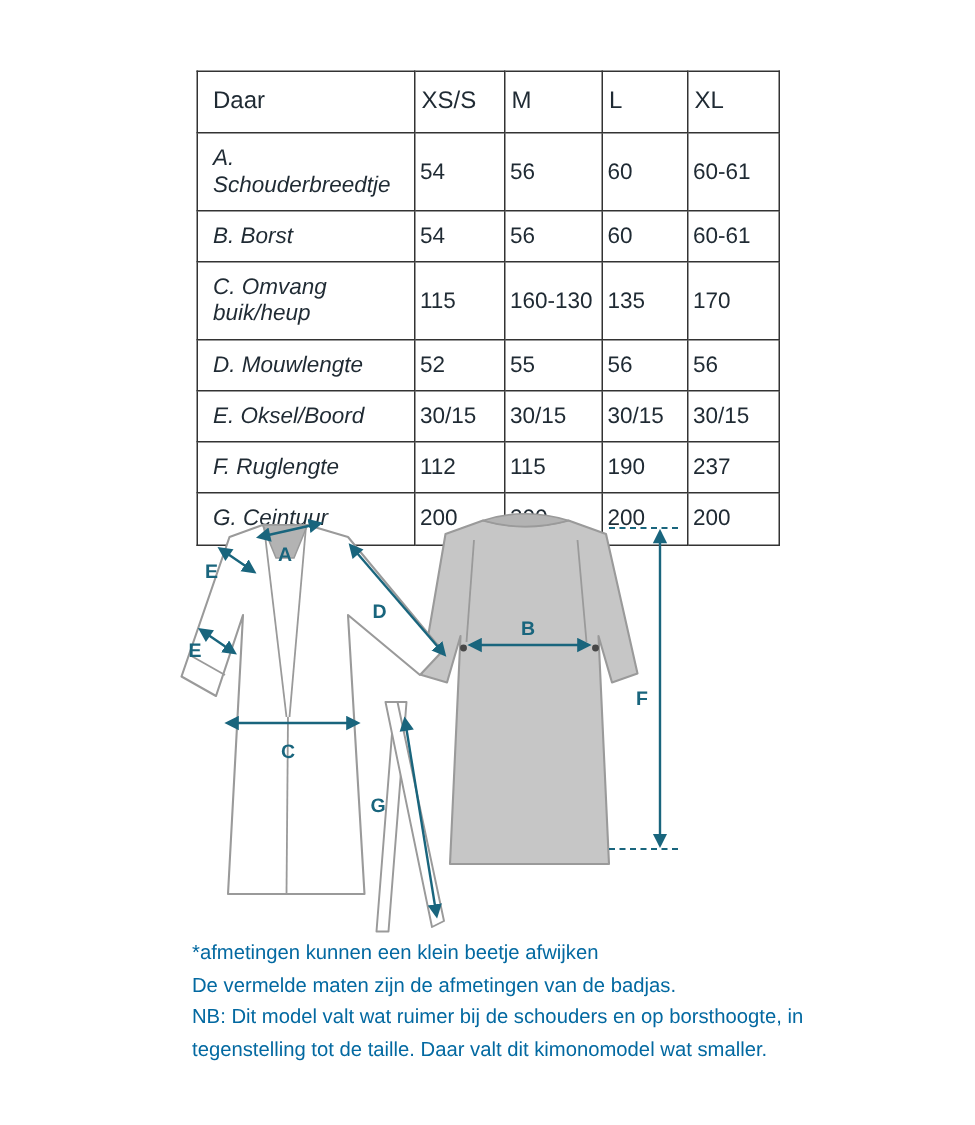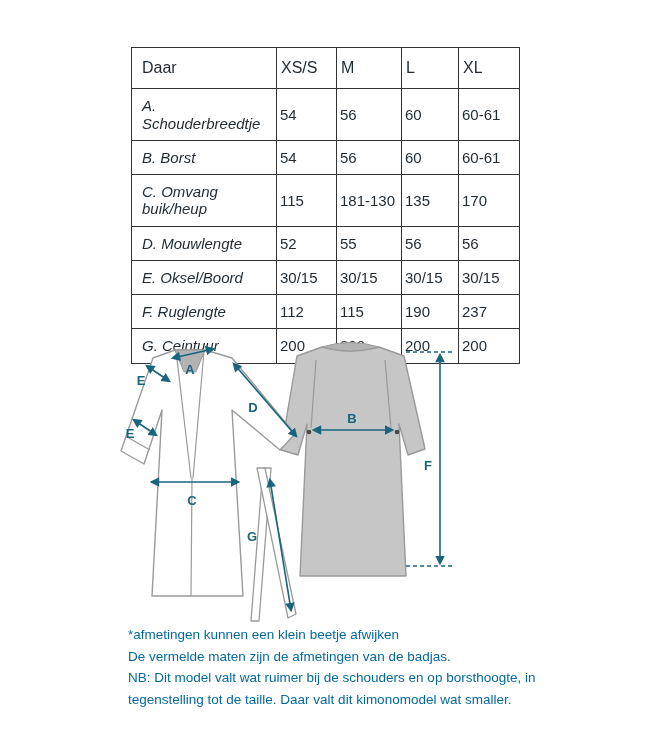--- a/index.html
+++ b/index.html
@@ -77,21 +77,21 @@
       <tr>
         <th class="label-col">B. Borst</th>
         <td class="val">54</td>
         <td class="val">56</td>
         <td class="val">60</td>
         <td class="val">60-61</td>
       </tr>
       <tr>
         <th class="label-col">C. Omvang buik/heup</th>
         <td class="val">115</td>
-        <td class="val">181-130</td>
+        <td class="val">160-130</td>
         <td class="val">135</td>
         <td class="val">170</td>
       </tr>
       <tr>
         <th class="label-col">D. Mouwlengte</th>
         <td class="val">52</td>
         <td class="val">55</td>
         <td class="val">56</td>
         <td class="val">56</td>
       </tr>

